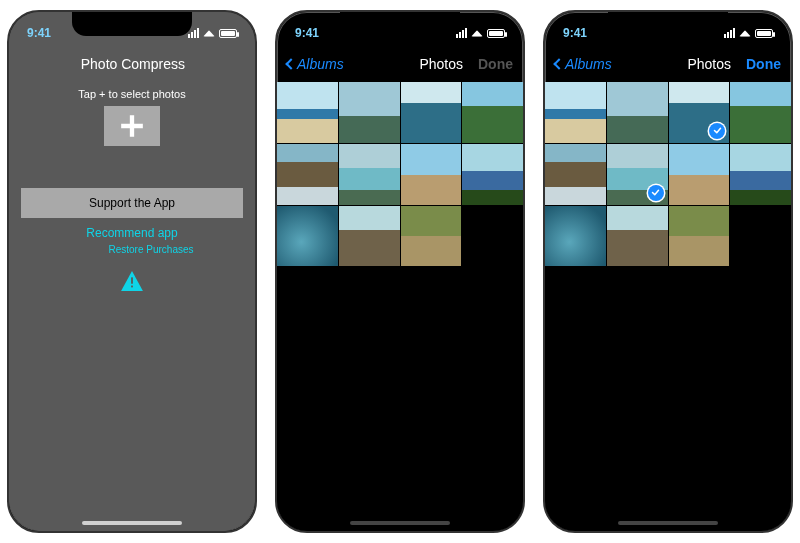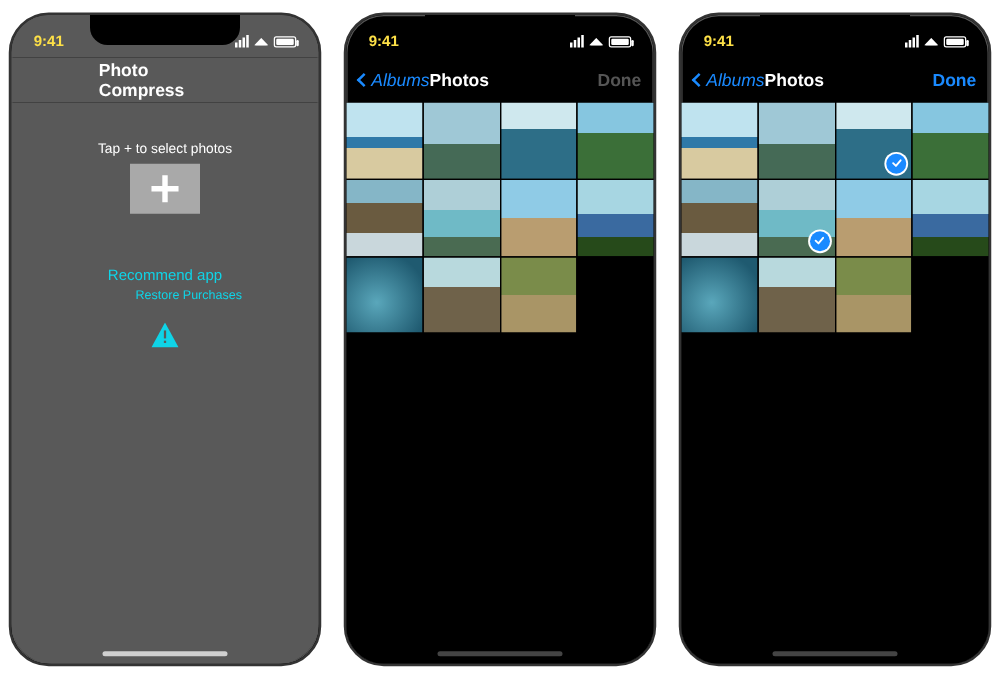--- a/index.html
+++ b/index.html
@@ -18,42 +18,42 @@
     width:800px; height:543px; display:flex; align-items:center; justify-content:center; gap:18px;
   }
   .device{
     width:var(--device-w); height:var(--device-h); border-radius:var(--device-radius);
     background:#000; border:2px solid #333; box-shadow:0 0 0 1px #555 inset;
     position:relative; overflow:hidden; display:flex; flex-direction:column;
   }
   
   .status{
     height:34px; display:flex; justify-content:space-between; align-items:center;
-    padding:8px 18px 0 18px; color:#fde047; font-size:12px; font-weight:600;
+    padding:8px 18px 0 18px; color:#7dd3fc; font-size:12px; font-weight:600;
   }
   .status .right{display:flex; gap:4px; align-items:center;}
   .notch{
     position:absolute; top:0; left:50%; transform:translateX(-50%);
     width:120px; height:24px; background:#000; border-radius:0 0 14px 14px;
     z-index:5;
   }
   
   .navbar{
     height:36px; display:flex; align-items:center; justify-content:space-between;
     padding:0 10px; color:#fff; font-size:14px;
   }
   .navbar .back{color:var(--ios-blue); display:flex; align-items:center; gap:2px;font-style:italic;}
-  .navbar .title{font-weight:700; flex:1; text-align:left;}
+  .navbar .title{font-weight:400; flex:1; text-align:right;}
   .navbar .done{color:var(--ios-blue); min-width:50px; text-align:right; font-weight:600;}
   .navbar .done.dim{color:#555;}
   .navbar .spacer{min-width:60px;}
   .chevron-left{display:inline-block; width:8px; height:8px; border-left:2px solid var(--ios-blue); border-bottom:2px solid var(--ios-blue); transform:rotate(45deg);}
   
   .app1-body{flex:1; background:var(--gray-bg); display:flex; flex-direction:column; align-items:center; border-bottom-left-radius:var(--device-radius); border-bottom-right-radius:var(--device-radius);}
-  .hint{color:#fff; font-size:11px; margin-top:31px;}
+  .hint{color:#fff; font-size:11px; margin-top:6px;}
   .add-btn{
     margin-top:6px; width:56px; height:40px; background:var(--gray-btn);
     display:flex; align-items:center; justify-content:center;
   }
   .add-btn svg{width:26px;height:26px;}
   .wide-btn{
     width:90%; background:var(--gray-btn); color:#000; font-size:12px;
     text-align:center; padding:8px 0; margin-top:8px;
   }
   .link-accent{color:var(--accent); font-size:12px; margin-top:8px;}
@@ -120,20 +120,21 @@
     <span class="spacer"></span>
   </div>
   <div class="app1-body">
     <div class="hint">Tap + to select photos</div>
     <div class="add-btn">
       <svg viewBox="0 0 24 24">
           <path d="M10 2h4v8h8v4h-8v8h-4v-8H2v-4h8z" fill="#fff"></path>
         </svg>
     </div>
     <div class="gap-large"></div>
+    <div class="wide-btn">Support the App</div>
     <div class="link-accent">Recommend app</div>
     <div class="link-small">Restore Purchases</div>
     <div class="warn">
       <svg viewBox="0 0 24 22">
         <path d="M12 0 L24 22 H0 Z" fill="#0fd4e7"></path>
         <rect x="11" y="7" width="2" height="7" fill="#595959"></rect>
         <rect x="11" y="16" width="2" height="2" fill="#595959"></rect>
       </svg>
     </div>
   </div>

